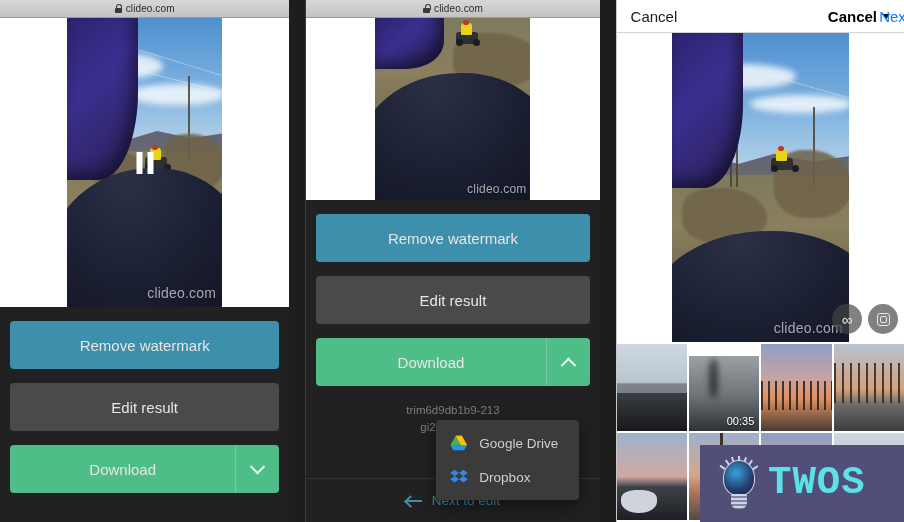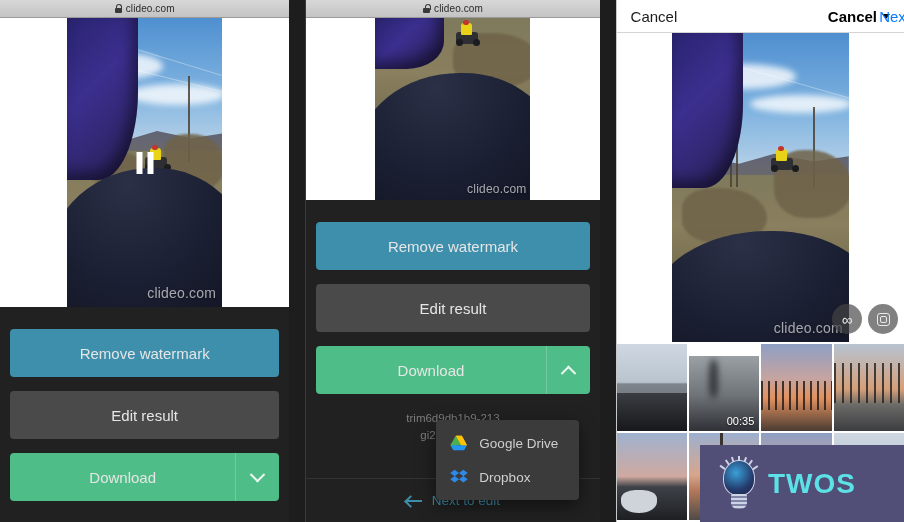--- a/index.html
+++ b/index.html
@@ -108,21 +108,21 @@
   }
   .wm-mid { right: 4px; bottom: 4px; font-size: 12px; }
 
   
   .btns { padding: 14px 10px 0 10px; display: flex; flex-direction: column; gap: 14px; }
   .btn {
     height: 48px; border-radius: 4px; display: flex; align-items: center;
     justify-content: center; font-size: 15px; color: #e6e6e6; cursor: pointer;
     user-select: none;
   }
-  .btn-teal  { background: #3d8fab; margin-top: 8px; }
+  .btn-teal  { background: #3d8fab; }
   .btn-dark  { background: #4a4a4a; }
   .btn-green { background: #4fbd87; position: relative; padding-right: 44px; }
   .split {
     position: absolute; right: 0; top: 0; bottom: 0; width: 44px;
     border-left: 1px solid rgba(255,255,255,.22);
     display: flex; align-items: center; justify-content: center;
   }
   .chev { width: 11px; height: 11px; border-right: 2px solid #eaf7f0; border-bottom: 2px solid #eaf7f0; }
   .chev.down { transform: rotate(45deg) translate(-2px,-2px); }
   .chev.up   { transform: rotate(-135deg) translate(-2px,-2px); }
@@ -234,22 +234,22 @@
   .bulb .base {
     position: absolute; left: 15px; top: 38px; width: 16px; height: 15px;
     background: repeating-linear-gradient(#cfd3e6 0 2px, #7f86a8 2px 4px);
     border-radius: 2px 2px 40% 40%;
   }
   .bulb .ray {
     position: absolute; left: 22px; top: 0; width: 1.6px; height: 6px;
     background: #cfd3e6; transform-origin: 50% 23px;
   }
   .twos-text {
-    font-size: 28px; font-weight: bold; color: #5ce1e6; letter-spacing: 1px;
-    line-height: 1; font-family: Liberation Sans, sans-serif;
+    font-size: 39px; font-weight: bold; color: #5ce1e6; letter-spacing: 1px;
+    line-height: 1; font-family: Liberation Mono, monospace;
   }
 </style>
 </head>
 <body>
 
 <div class="screen">
 
   <div class="panel panel-left">
     <div class="chrome">
       <span class="addr">

